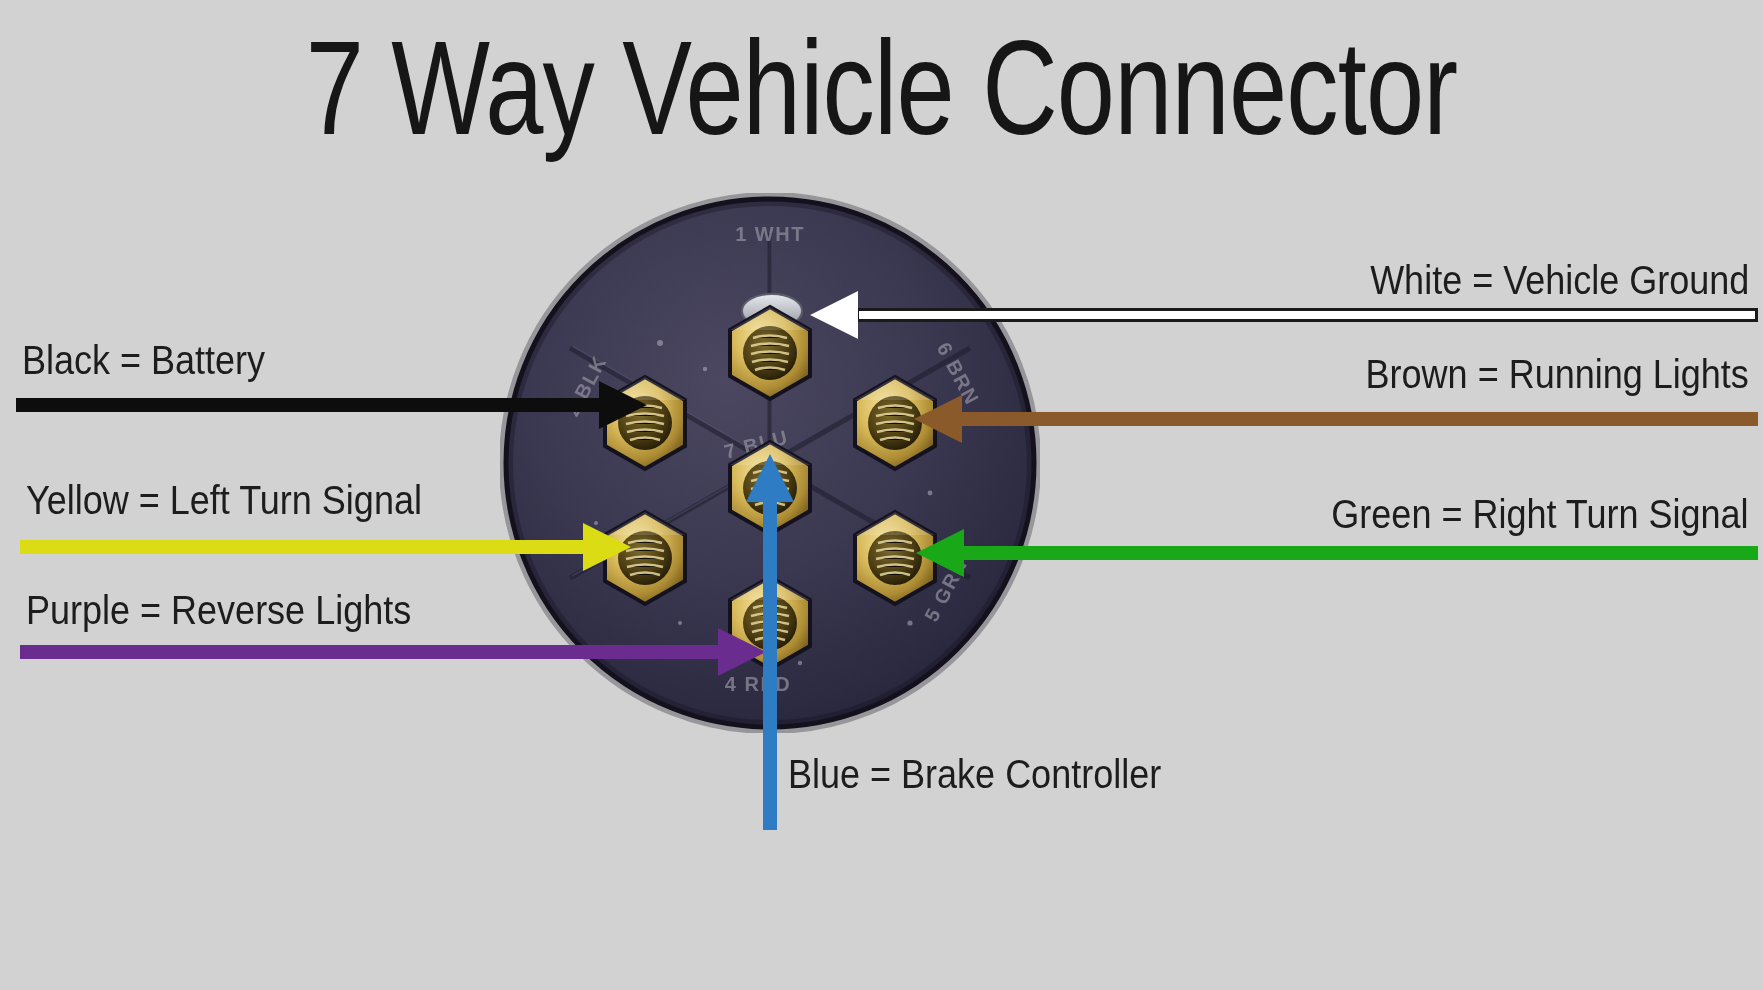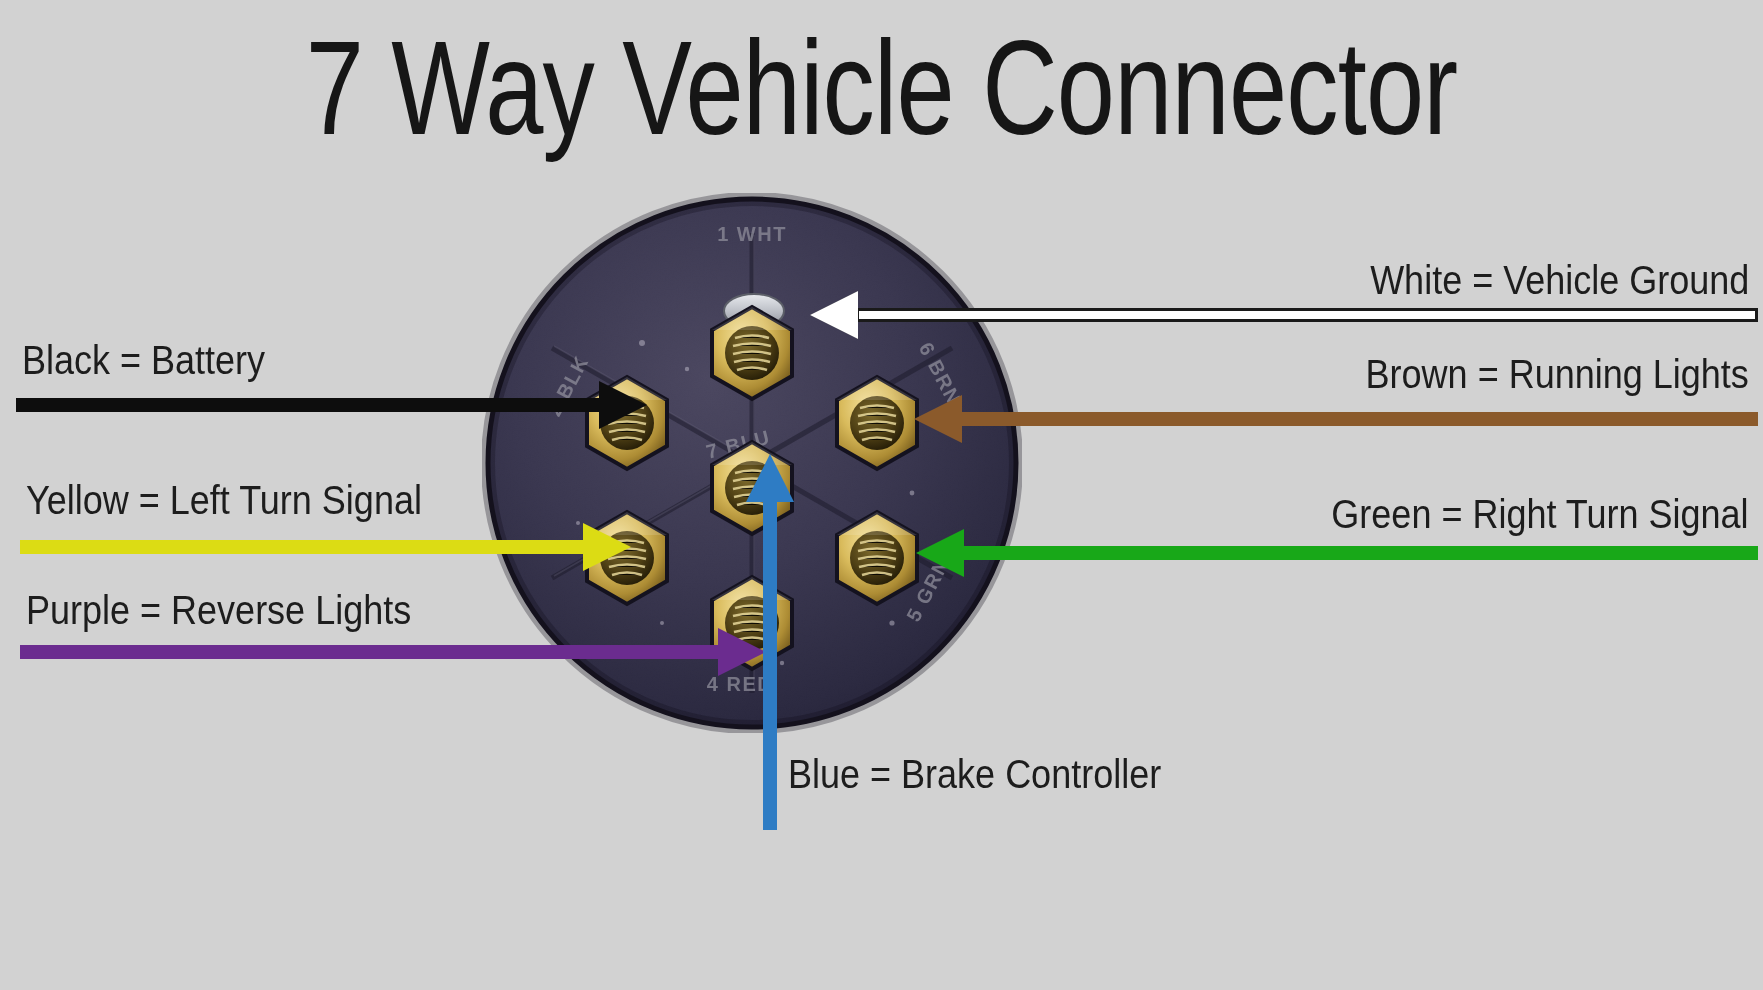--- a/index.html
+++ b/index.html
@@ -94,21 +94,21 @@
     width: 0;
     height: 0;
     border-left: 24px solid transparent;
     border-right: 24px solid transparent;
     border-bottom: 48px solid currentColor;
   }
 
   
   #connector {
     position: absolute;
-    left: 482px;
+    left: 500px;
     top: 193px;
     width: 540px;
     height: 540px;
   }
   #connector svg { display: block; }
 
   .embossed {
     font-family: "Liberation Sans", sans-serif;
     font-size: 20px;
     font-weight: 700;

